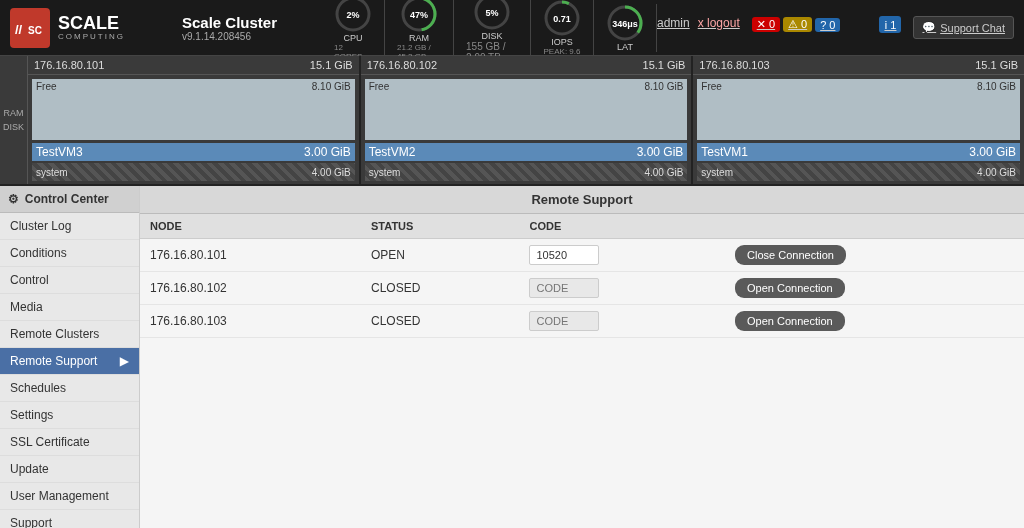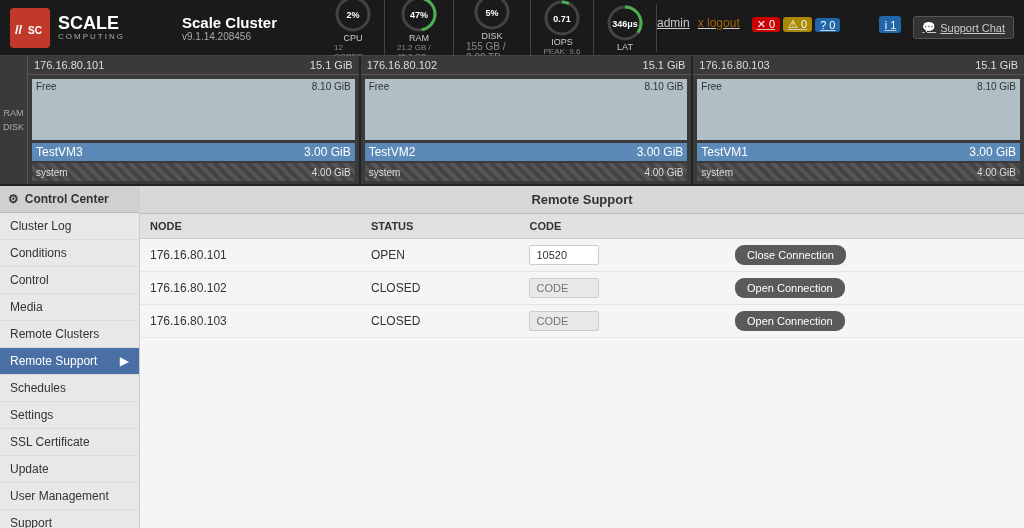--- a/index.html
+++ b/index.html
@@ -272,21 +272,21 @@
         <circle cx="19" cy="19" r="16" fill="none" stroke="#4caf50" stroke-width="3" stroke-dasharray="100.53096491487338" stroke-dashoffset="65.3451271946677" transform="rotate(-90 19 19)"></circle>
         <text x="19" y="23" text-anchor="middle" font-size="9" fill="#fff" font-weight="bold">346μs</text>
       </svg>
       <span style="font-size:9px;color:#ccc;text-transform:uppercase;">LAT</span>
       <span style="font-size:8px;color:#888;"></span>
     </div>
     </div>
 
   <div id="header-right">
     <div style="color:#ccc;font-size:12px;">admin</div>
-    <div style="color:#a16207;cursor:pointer;font-size:12px;">x logout</div>
+    <div style="color:#fca5a5;cursor:pointer;font-size:12px;">x logout</div>
     <div style="display:flex;gap:3px;align-items:center;margin-left:4px;">
       <span style="background:#c00;color:#fff;padding:1px 5px;border-radius:3px;font-size:11px;">✕ 0</span>
       <span style="background:#a80;color:#fff;padding:1px 5px;border-radius:3px;font-size:11px;">⚠ 0</span>
       <span style="background:#26a;color:#fff;padding:1px 5px;border-radius:3px;font-size:11px;">? 0</span>
       <span style="background:#26a;color:#fff;padding:1px 5px;border-radius:3px;font-size:11px;margin-left:36px;">ℹ 1</span>
     </div>
     <button style="background:#333;border:1px solid #555;color:#ccc;padding:4px 8px;font-size:11px;cursor:pointer;border-radius:3px;display:flex;align-items:center;gap:4px;margin-left:4px;">
       <span>💬</span>
       <span>Support Chat</span>
     </button>

